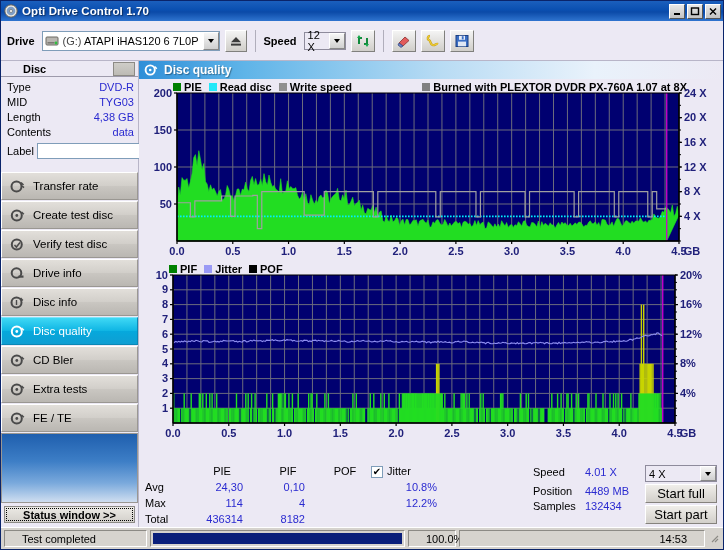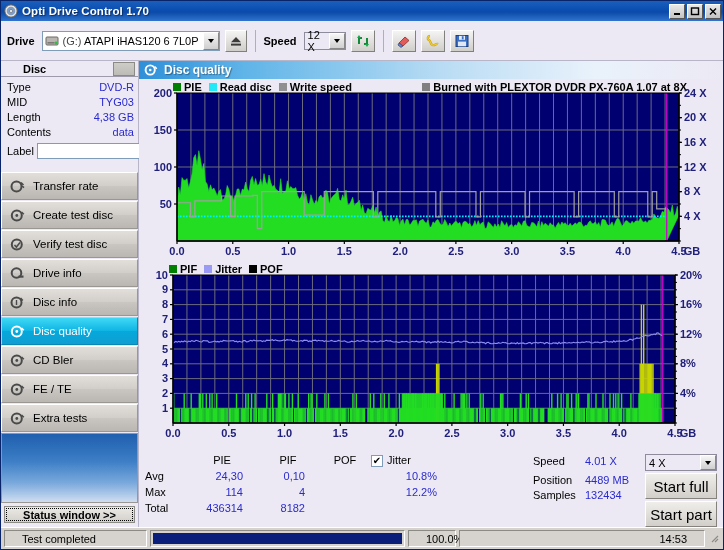--- a/index.html
+++ b/index.html
@@ -226,25 +226,25 @@
   .sr-row{ display:flex; line-height:15px;}
   .sr-row .k{ width:52px; color:#000;}
   .sr-row .v{ width:54px; color:#2a2ad0;}
   .sr-ctrl{ width:72px; display:flex;flex-direction:column; gap:2px; padding-top:1px;}
   .sel4x{
     height:17px; background:#ece9f4; border:1px solid #8e8b9c;
     display:flex; align-items:center; font-size:11px;
   }
   .sel4x .v{ flex:1 1 auto; padding-left:3px;}
   .startbtn{
-    height:26px;
+    height:19px;
     background:linear-gradient(180deg,#f0eeea,#d2cfca);
     border:1px solid #85827d; border-top-color:#fff;border-left-color:#fff;
     display:flex;align-items:center;justify-content:center;
-    font-size:15px;
+    font-size:13px;
     text-align:right;
   }
   
   .statusbar{
     flex:0 0 22px; height:22px;
     background:#d6d3ce;
     display:flex; align-items:center; gap:3px;
     padding:2px 3px;
     border-top:1px solid #fff;
   }
@@ -464,31 +464,31 @@
           <span>CD Bler</span>
         </div>
         <div class="navitem">
           <span class="nico">
             <svg width="15" height="15" viewBox="0 0 15 15">
                 <circle cx="6.8" cy="7.5" r="5" fill="none" stroke="#4a4a4a" stroke-width="2"></circle>
                 <circle cx="6.8" cy="7.5" r="1.4" fill="#4a4a4a"></circle>
                 <path d="M11.5 4 L13.8 6.3" stroke="#4a4a4a" stroke-width="1.6"></path>
               </svg>
           </span>
-          <span>FE / TE</span>
+          <span>Extra tests</span>
         </div>
         <div class="navitem">
           <span class="nico">
             <svg width="15" height="15" viewBox="0 0 15 15">
                 <circle cx="6.8" cy="7.5" r="5" fill="none" stroke="#4a4a4a" stroke-width="2"></circle>
                 <circle cx="6.8" cy="7.5" r="1.4" fill="#4a4a4a"></circle>
                 <path d="M11.5 4 L13.8 6.3" stroke="#4a4a4a" stroke-width="1.6"></path>
               </svg>
           </span>
-          <span>Extra tests</span>
+          <span>FE / TE</span>
         </div>
       </div>
 
       <div class="side-fill"></div>
       <div class="status-btn">Status window  &gt;&gt;</div>
     </div>
 
     <div class="main">
       <div class="panel-hdr">
         <span class="hico">

